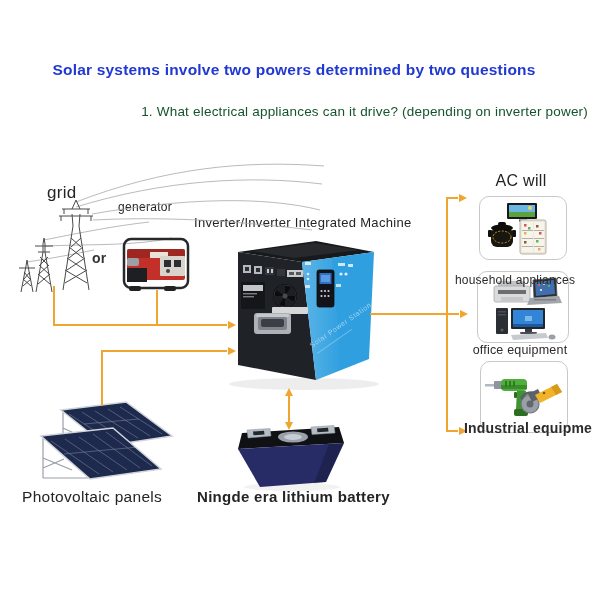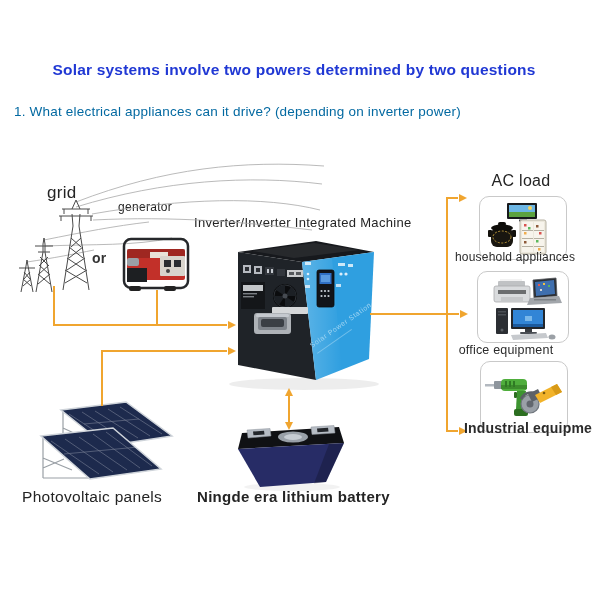--- a/index.html
+++ b/index.html
@@ -2,53 +2,53 @@
 <html style="--title-blue: #2038d4; --connector: #f0a52f; --machine-blue: #2f9fe0; --machine-black: #1f2328; --battery-navy: #272c66; --panel-navy: #1d2a4d; --generator-red: #c23029;"><head>
 <meta charset="utf-8">
 <style>
   html,body{margin:0;padding:0;background:#fff;}
   .canvas{position:relative;width:600px;height:600px;background:#ffffff;
           font-family:"Liberation Sans",sans-serif;overflow:hidden;margin-left:14px;}
   .abs{position:absolute;}
   .label{position:absolute;color:#242424;white-space:nowrap;letter-spacing:.3px;}
   .title{position:absolute;left:0;width:560px;top:61px;text-align:center;
          font-size:15.5px;font-weight:bold;color:var(--title-blue);letter-spacing:.2px;}
-  .q{position:absolute;text-align:left;color:#0369a1;font-size:13.5px;letter-spacing:.2px;}
+  .q{position:absolute;text-align:right;color:#14532d;font-size:13.5px;letter-spacing:.2px;}
   .q1{left:0;width:574px;top:104px;}
   .q2{left:0;width:550px;top:126px;}
   .lbl-grid{left:33px;top:183px;font-size:17px;}
   .lbl-or{left:78px;top:250px;font-size:14px;font-weight:bold;color:#333;}
   .lbl-generator{left:104px;top:200px;font-size:12px;}
   .lbl-inverter{left:180px;top:215px;font-size:13px;}
   .lbl-acload{left:452px;width:110px;top:172px;text-align:center;font-size:16px;}
   .lbl-pv{left:8px;top:488px;font-size:15.5px;}
   .lbl-battery{left:183px;top:488px;font-size:15px;font-weight:bold;}
   .acbox{position:absolute;background:#fff;border:1.5px solid #c9c9c9;border-radius:10px;}
   .box1{left:465px;top:196px;width:86px;height:62px;}
   .box2{left:463px;top:271px;width:90px;height:70px;}
   .box3{left:466px;top:361px;width:86px;height:70px;}
   .boxlabel{position:absolute;text-align:center;color:#2b2b2b;white-space:nowrap;letter-spacing:.2px;}
-  .bl1{left:441px;width:116px;top:250px;font-size:12px;}
-  .bl2{left:437px;width:110px;top:343px;font-size:12.5px;}
+  .bl1{left:441px;width:116px;top:273px;font-size:12px;}
+  .bl2{left:451px;width:110px;top:343px;font-size:12.5px;}
   .bl3{left:450px;width:110px;top:420px;font-size:14px;font-weight:bold;}
   svg{display:block;}
 </style>
 </head>
 <body>
 
 <div class="canvas">
 
   <div class="title">Solar systems involve two powers determined by two questions</div>
   <div class="q q1">1. What electrical appliances can it drive? (depending on inverter power)</div>
 
   <div class="label lbl-grid">grid</div>
   <div class="label lbl-or">or</div>
   <div class="label lbl-generator">generator</div>
   <div class="label lbl-inverter">Inverter/Inverter Integrated Machine</div>
-  <div class="label lbl-acload">AC load</div>
+  <div class="label lbl-acload">AC will</div>
   <div class="label lbl-pv">Photovoltaic panels</div>
   <div class="label lbl-battery">Ningde era lithium battery</div>
 
   <svg class="abs" style="left:0;top:0" width="600" height="600" viewBox="0 0 600 600">
     <defs>
       <linearGradient id="sheen" x1="0" y1="0" x2="1" y2="0">
         <stop offset="0" stop-color="#ffffff" stop-opacity="0.22"></stop>
         <stop offset="1" stop-color="#ffffff" stop-opacity="0"></stop>
       </linearGradient>
     </defs>

